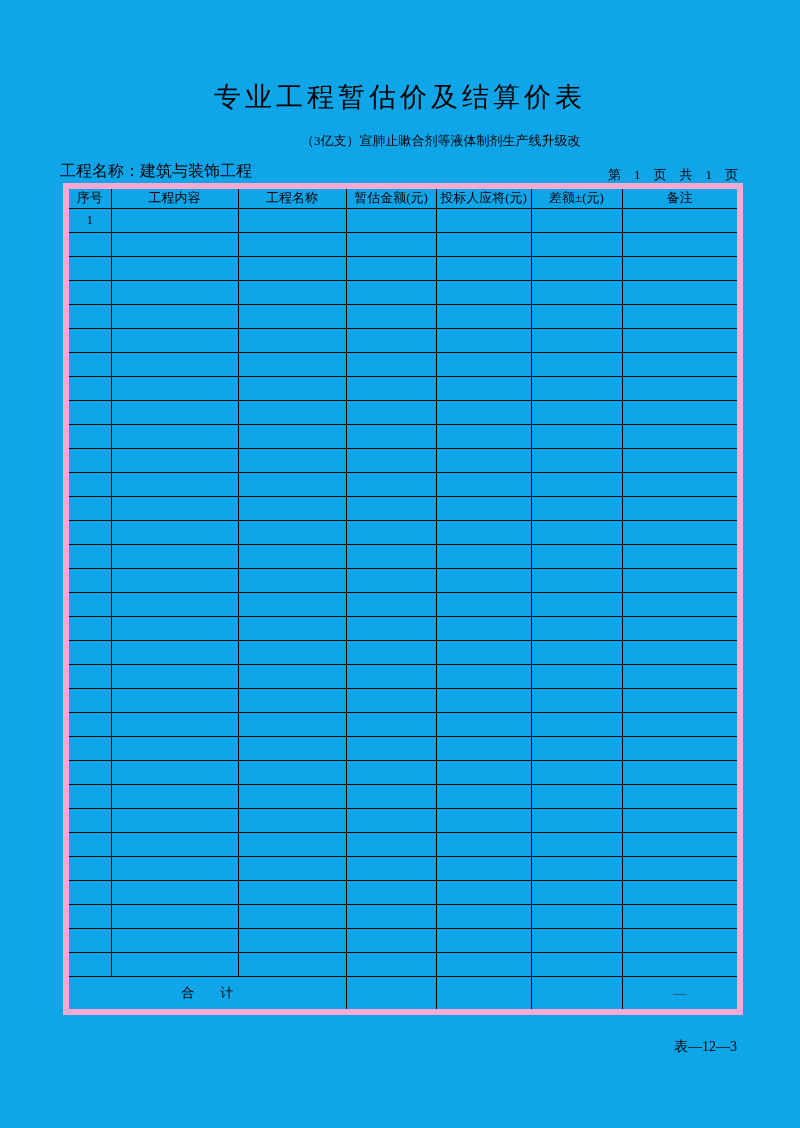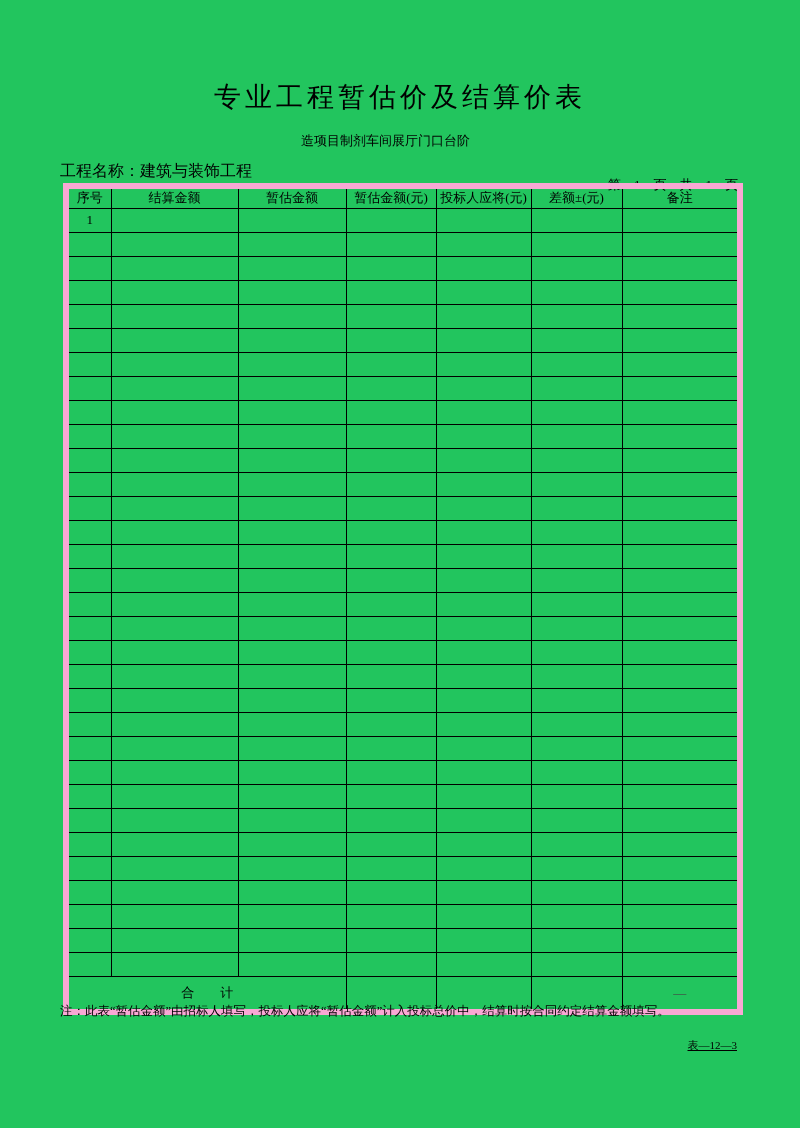--- a/index.html
+++ b/index.html
@@ -1,20 +1,20 @@
 <!DOCTYPE html>
 <html><head>
 <meta charset="utf-8">
 <style>
   html, body { margin: 0; padding: 0; background: #ffffff; }
   .page {
     position: relative;
     width: 800px;
     height: 1128px;
-    background: #22c55e;
+    background: #0ea5e9;
     color: #000000;
     font-family: "Liberation Serif", "DejaVu Serif", serif;
     overflow: hidden;
   }
   .form-title {
     position: absolute;
     top: 79px;
     left: 0;
     width: 100%;
     text-align: center;
@@ -33,21 +33,21 @@
     position: absolute;
     left: 301px;
     top: 134px;
     font-size: 13px;
     line-height: 13.5px;
     white-space: nowrap;
   }
   .page-indicator {
     position: absolute;
     right: 62px;
-    top: 176px;
+    top: 166px;
     font-size: 13px;
     word-spacing: 2px;
     white-space: nowrap;
     text-align: center;
   }
   table.form-table {
     position: absolute;
     left: 63px;
     top: 183px;
     width: 674px;
@@ -72,55 +72,54 @@
     position: absolute;
     left: 60px;
     top: 1003px;
     font-size: 12.5px;
     white-space: nowrap;
   }
   .form-code {
     position: absolute;
     right: 63px;
     top: 1038px;
-    font-size: 11px;
-    white-space: nowrap;
-    text-decoration: underline;
+    font-size: 14px;
+    white-space: nowrap;
   }
 </style>
 </head>
 <body>
 
 <div class="page">
 
   <div class="form-title">专业工程暂估价及结算价表</div>
 
   <div class="project-name">工程名称：建筑与装饰工程</div>
 
   <div class="section-block">
-    <div>造项目制剂车间展厅门口台阶</div>
+    <div>（3亿支）宣肺止嗽合剂等液体制剂生产线升级改</div>
   </div>
 
   <div class="page-indicator">第　1　页　共　1　页</div>
 
   <table class="form-table">
     <colgroup id="table-colgroup">
         <col style="width: 45px;">
         <col style="width: 127px;">
         <col style="width: 108px;">
         <col style="width: 90px;">
         <col style="width: 95px;">
         <col style="width: 91px;">
         <col style="width: 118px;">
       </colgroup>
     <thead>
       <tr id="thead-row">
           <th>序号</th>
-          <th>结算金额</th>
-          <th>暂估金额</th>
+          <th>工程内容</th>
+          <th>工程名称</th>
           <th>暂估金额(元)</th>
           <th>投标人应将(元)</th>
           <th>差额±(元)</th>
           <th>备注</th>
         </tr>
     </thead>
     <tbody id="table-body">
         <tr>
           <td>1</td>
           <td></td>
@@ -414,17 +413,16 @@
       <tr class="total-row">
         <td colspan="3">合　　计</td>
         <td></td>
         <td></td>
         <td></td>
         <td class="remark-cell">—</td>
       </tr>
     </tbody>
   </table>
 
-  <div class="note">注：此表“暂估金额”由招标人填写，投标人应将“暂估金额”计入投标总价中，结算时按合同约定结算金额填写。</div>
 
   <div class="form-code">表—12—3</div>
 
 </div>
 
 </body></html>

